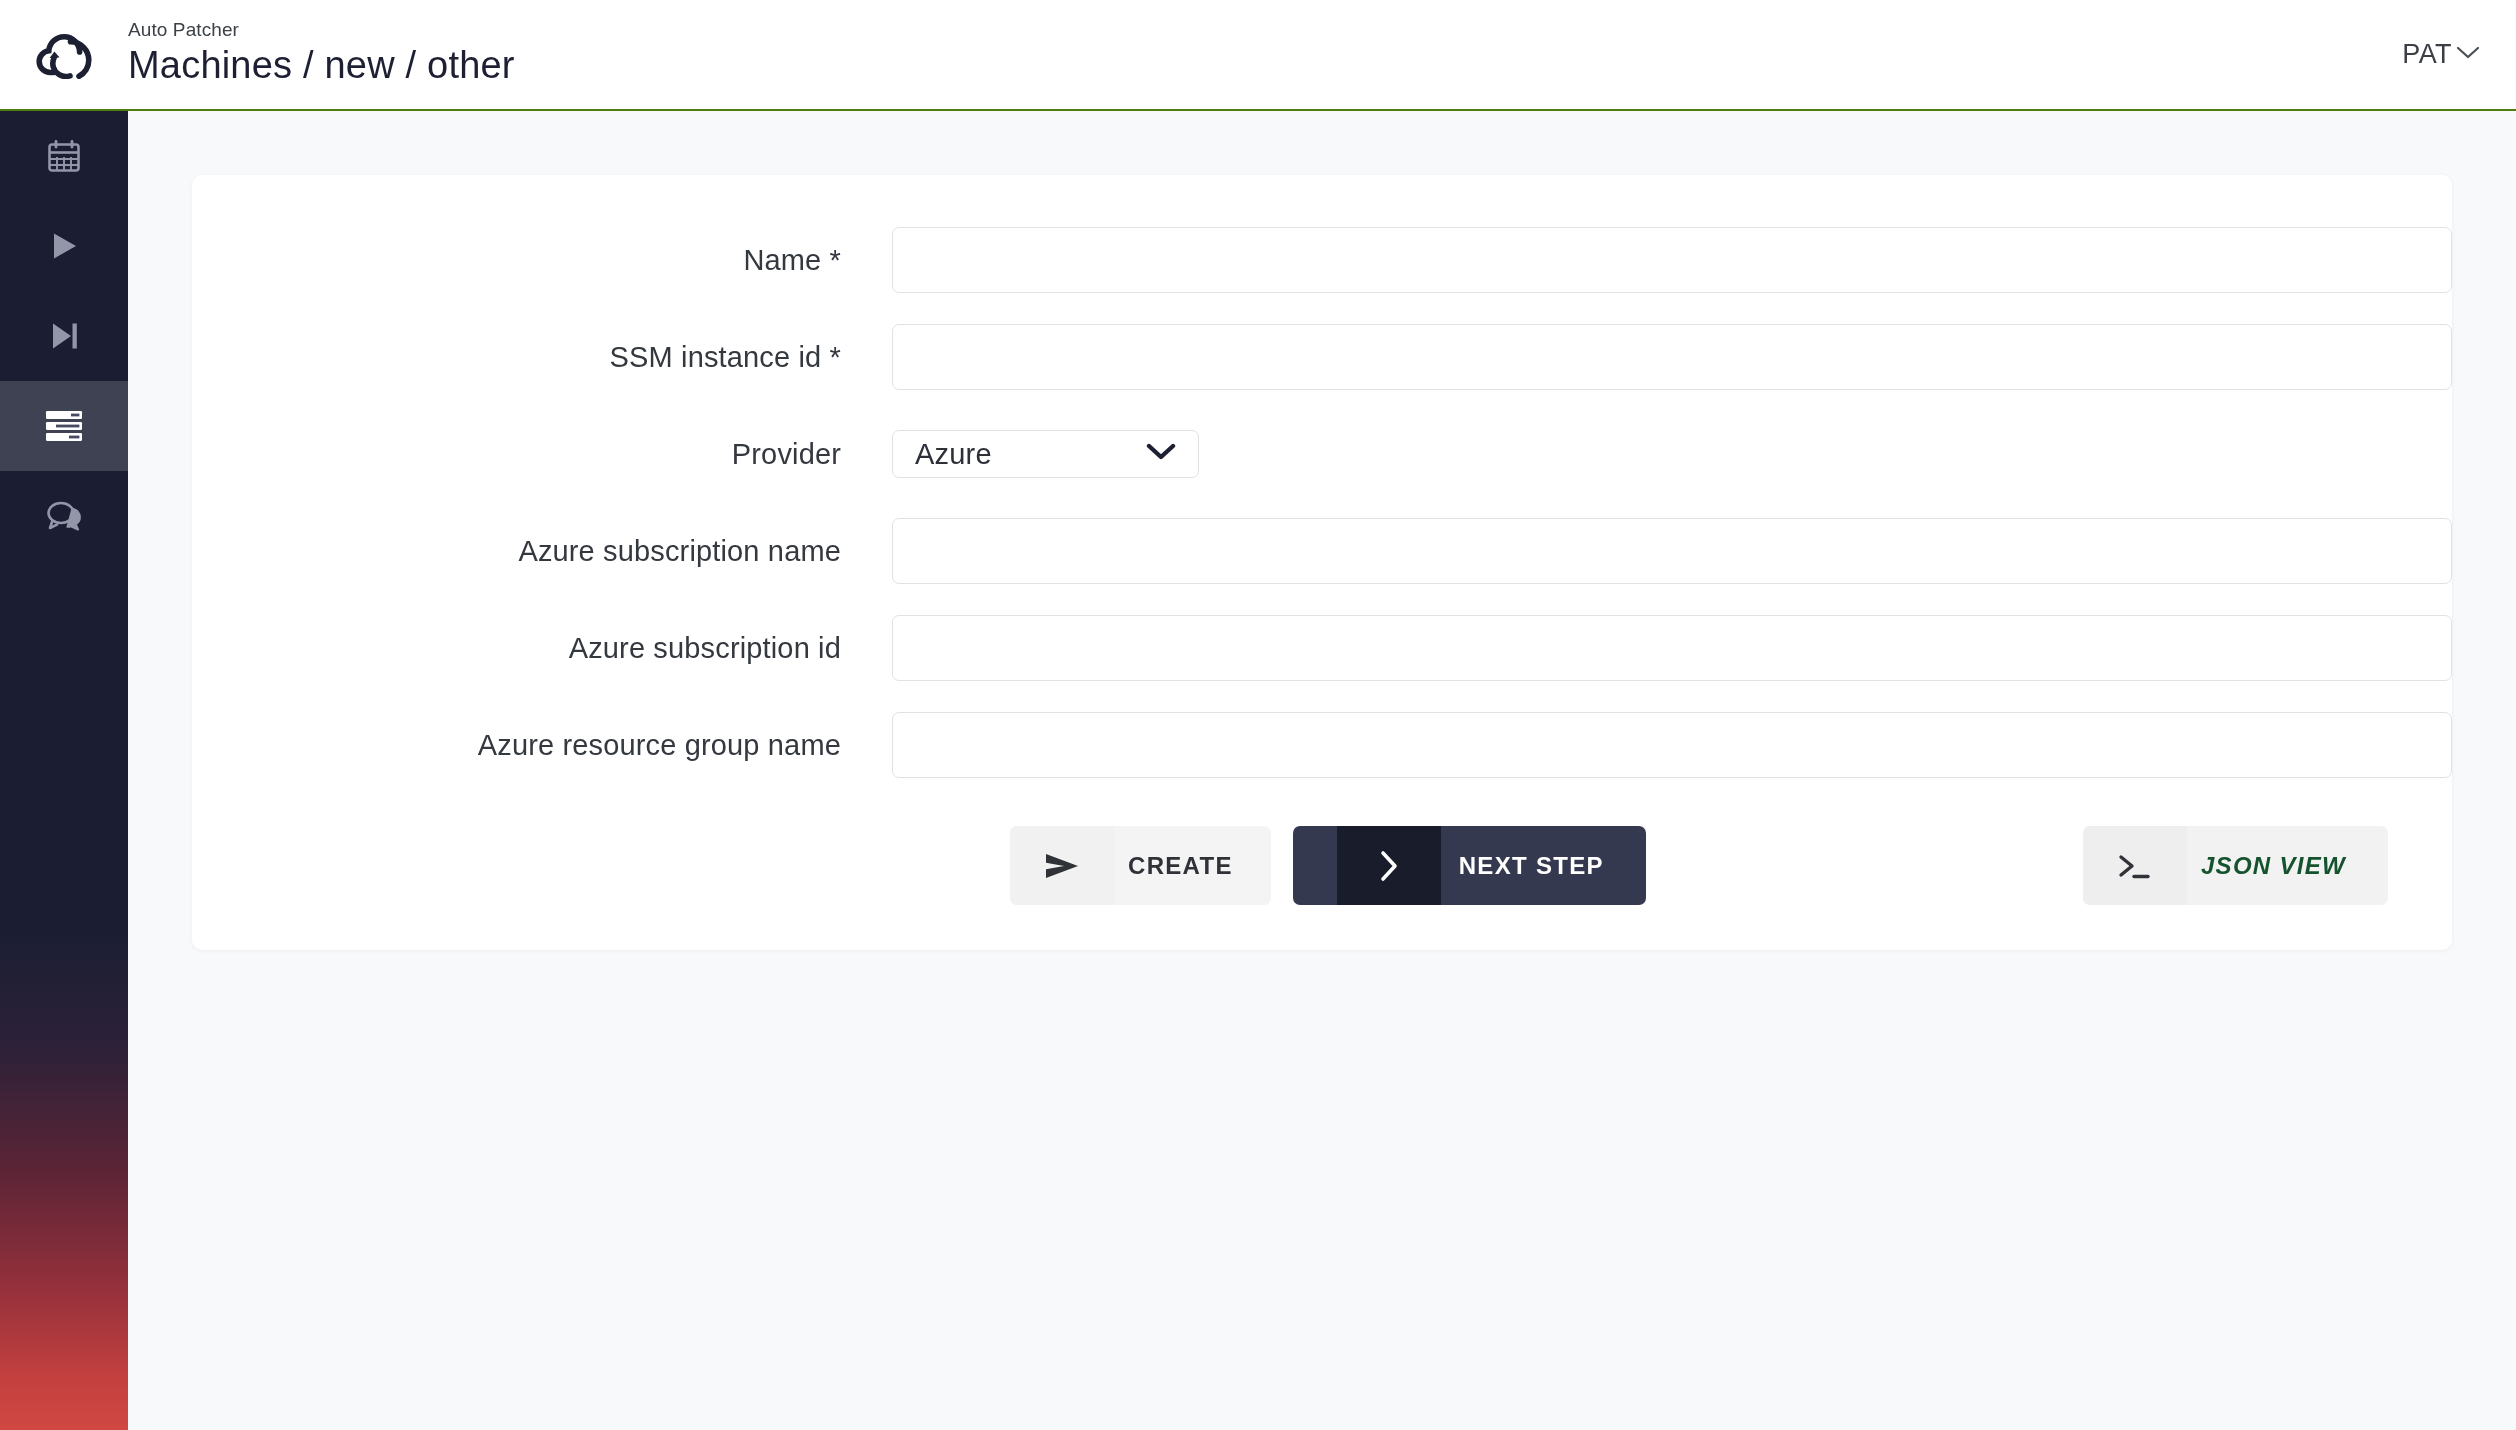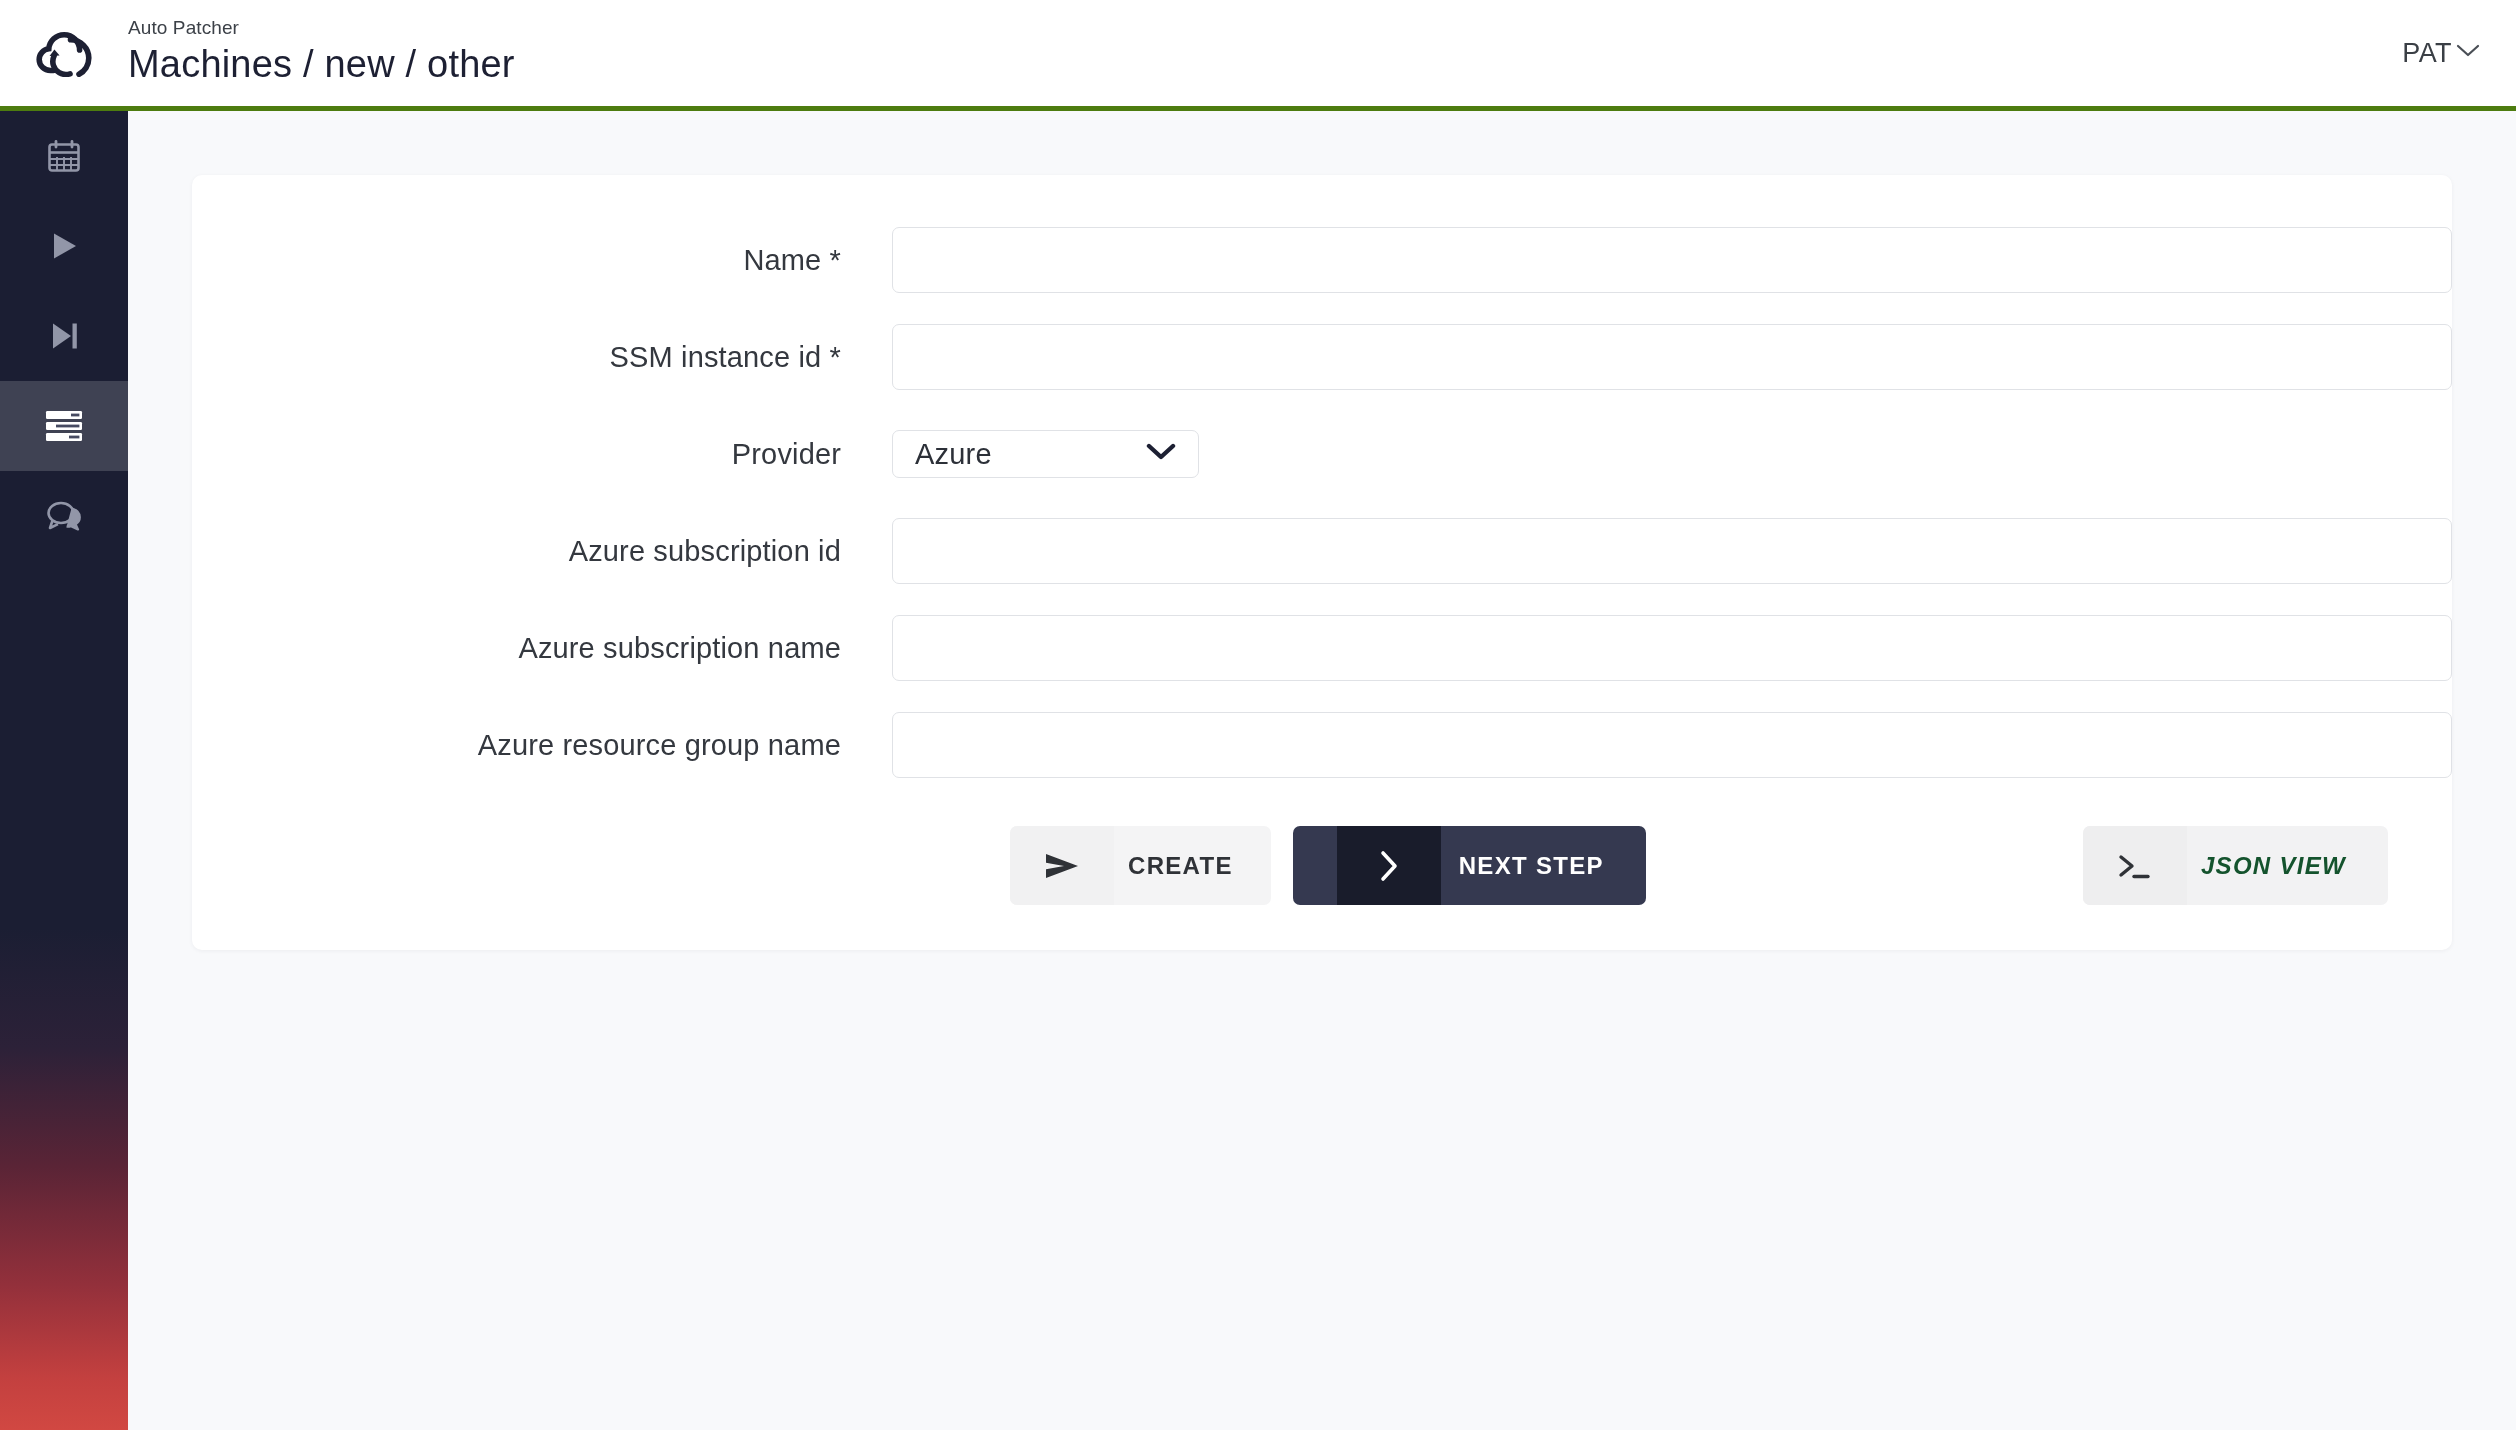--- a/index.html
+++ b/index.html
@@ -21,21 +21,21 @@
     background: #f8f9fb;
   }
 
   
   .topbar {
     position: absolute;
     top: 0; left: 0;
     width: 2516px;
     height: 111px;
     background: #ffffff;
-    border-bottom: 5px solid #4d7c0f;
+    border-bottom: 2px solid #4d7c0f;
     display: flex;
     align-items: center;
     z-index: 5;
   }
 
   .logo-wrap {
     width: 128px;
     height: 111px;
     display: flex;
     align-items: center;
@@ -362,26 +362,26 @@
             <span class="select-value">Azure</span>
             <span class="select-chev">
               <svg width="30" height="18" viewBox="0 0 30 18" fill="none">
                 <path d="M3 3 L15 14 L27 3" stroke="#1d2033" stroke-width="4.4" stroke-linecap="round" stroke-linejoin="round"></path>
               </svg>
             </span>
           </div>
         </div>
 
         <div class="field-row">
+          <div class="field-label">Azure subscription name</div>
+          <input class="field-input" type="text" value="" style="">
+        </div>
+
+        <div class="field-row">
           <div class="field-label">Azure subscription id</div>
-          <input class="field-input" type="text" value="" style="">
-        </div>
-
-        <div class="field-row">
-          <div class="field-label">Azure subscription name</div>
           <input class="field-input" type="text" value="" style="">
         </div>
 
         <div class="field-row">
           <div class="field-label">Azure resource group name</div>
           <input class="field-input" type="text" value="" style="">
         </div>
 
         <div class="actions">
 

